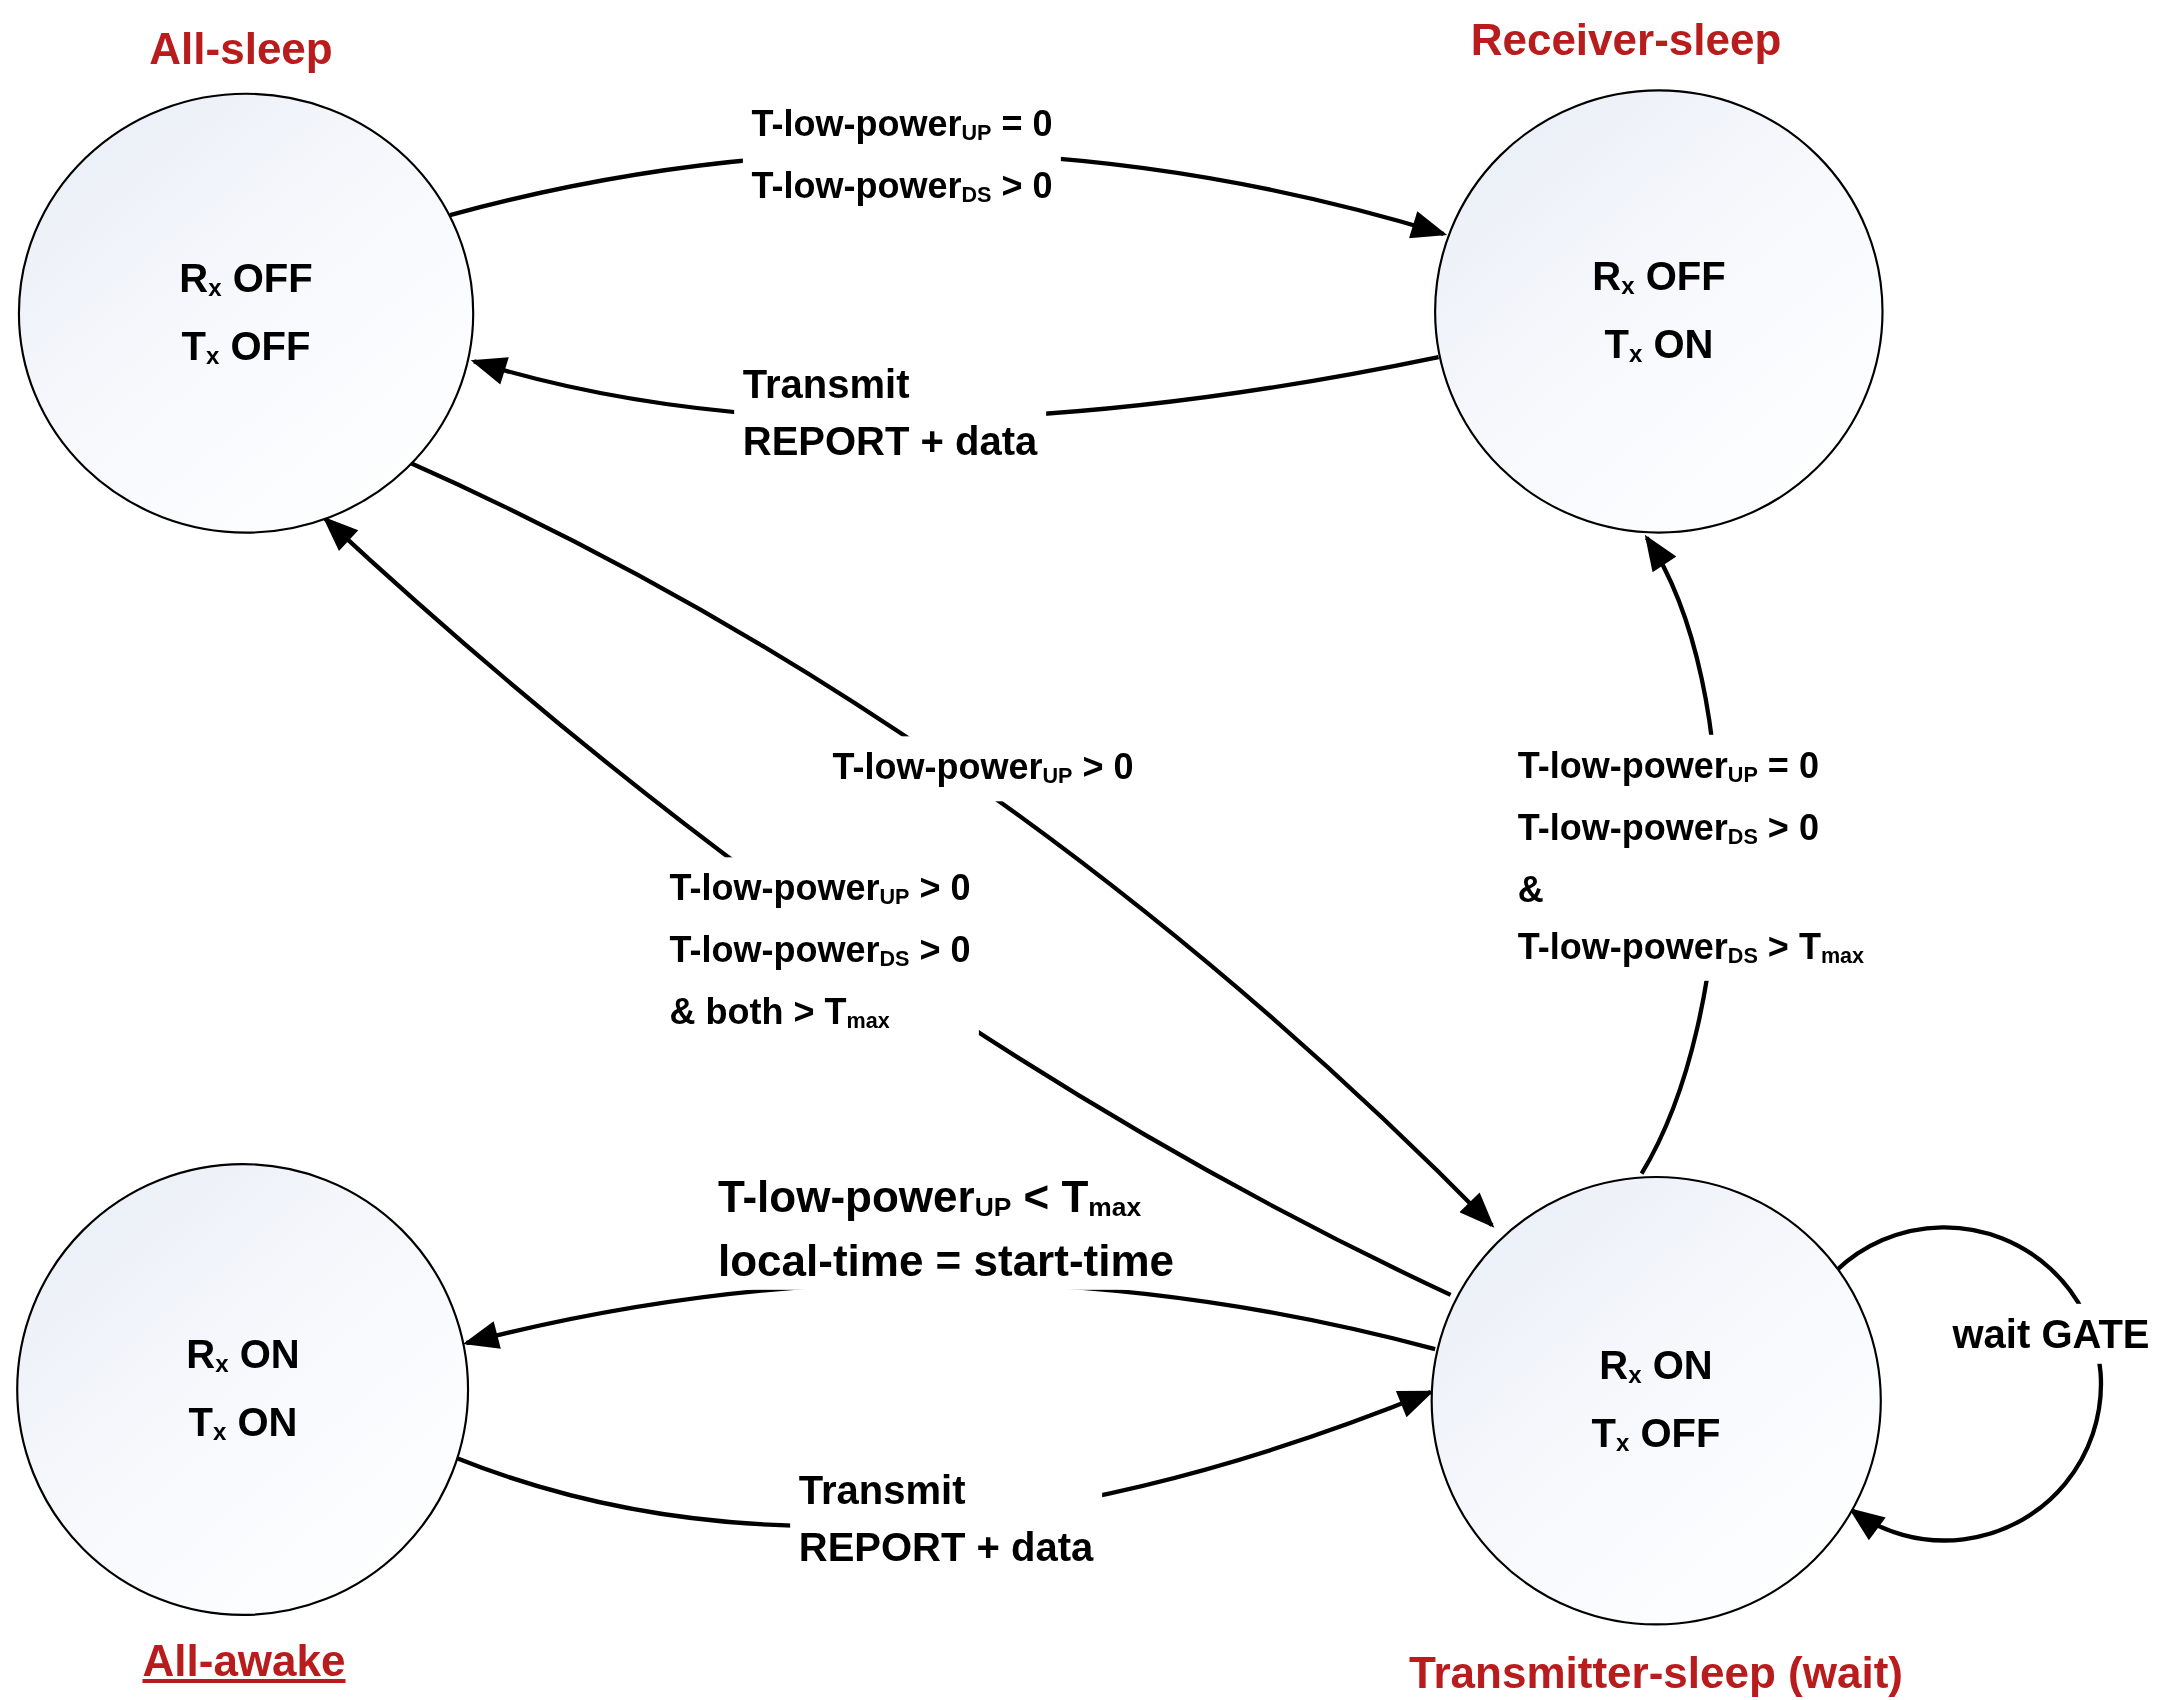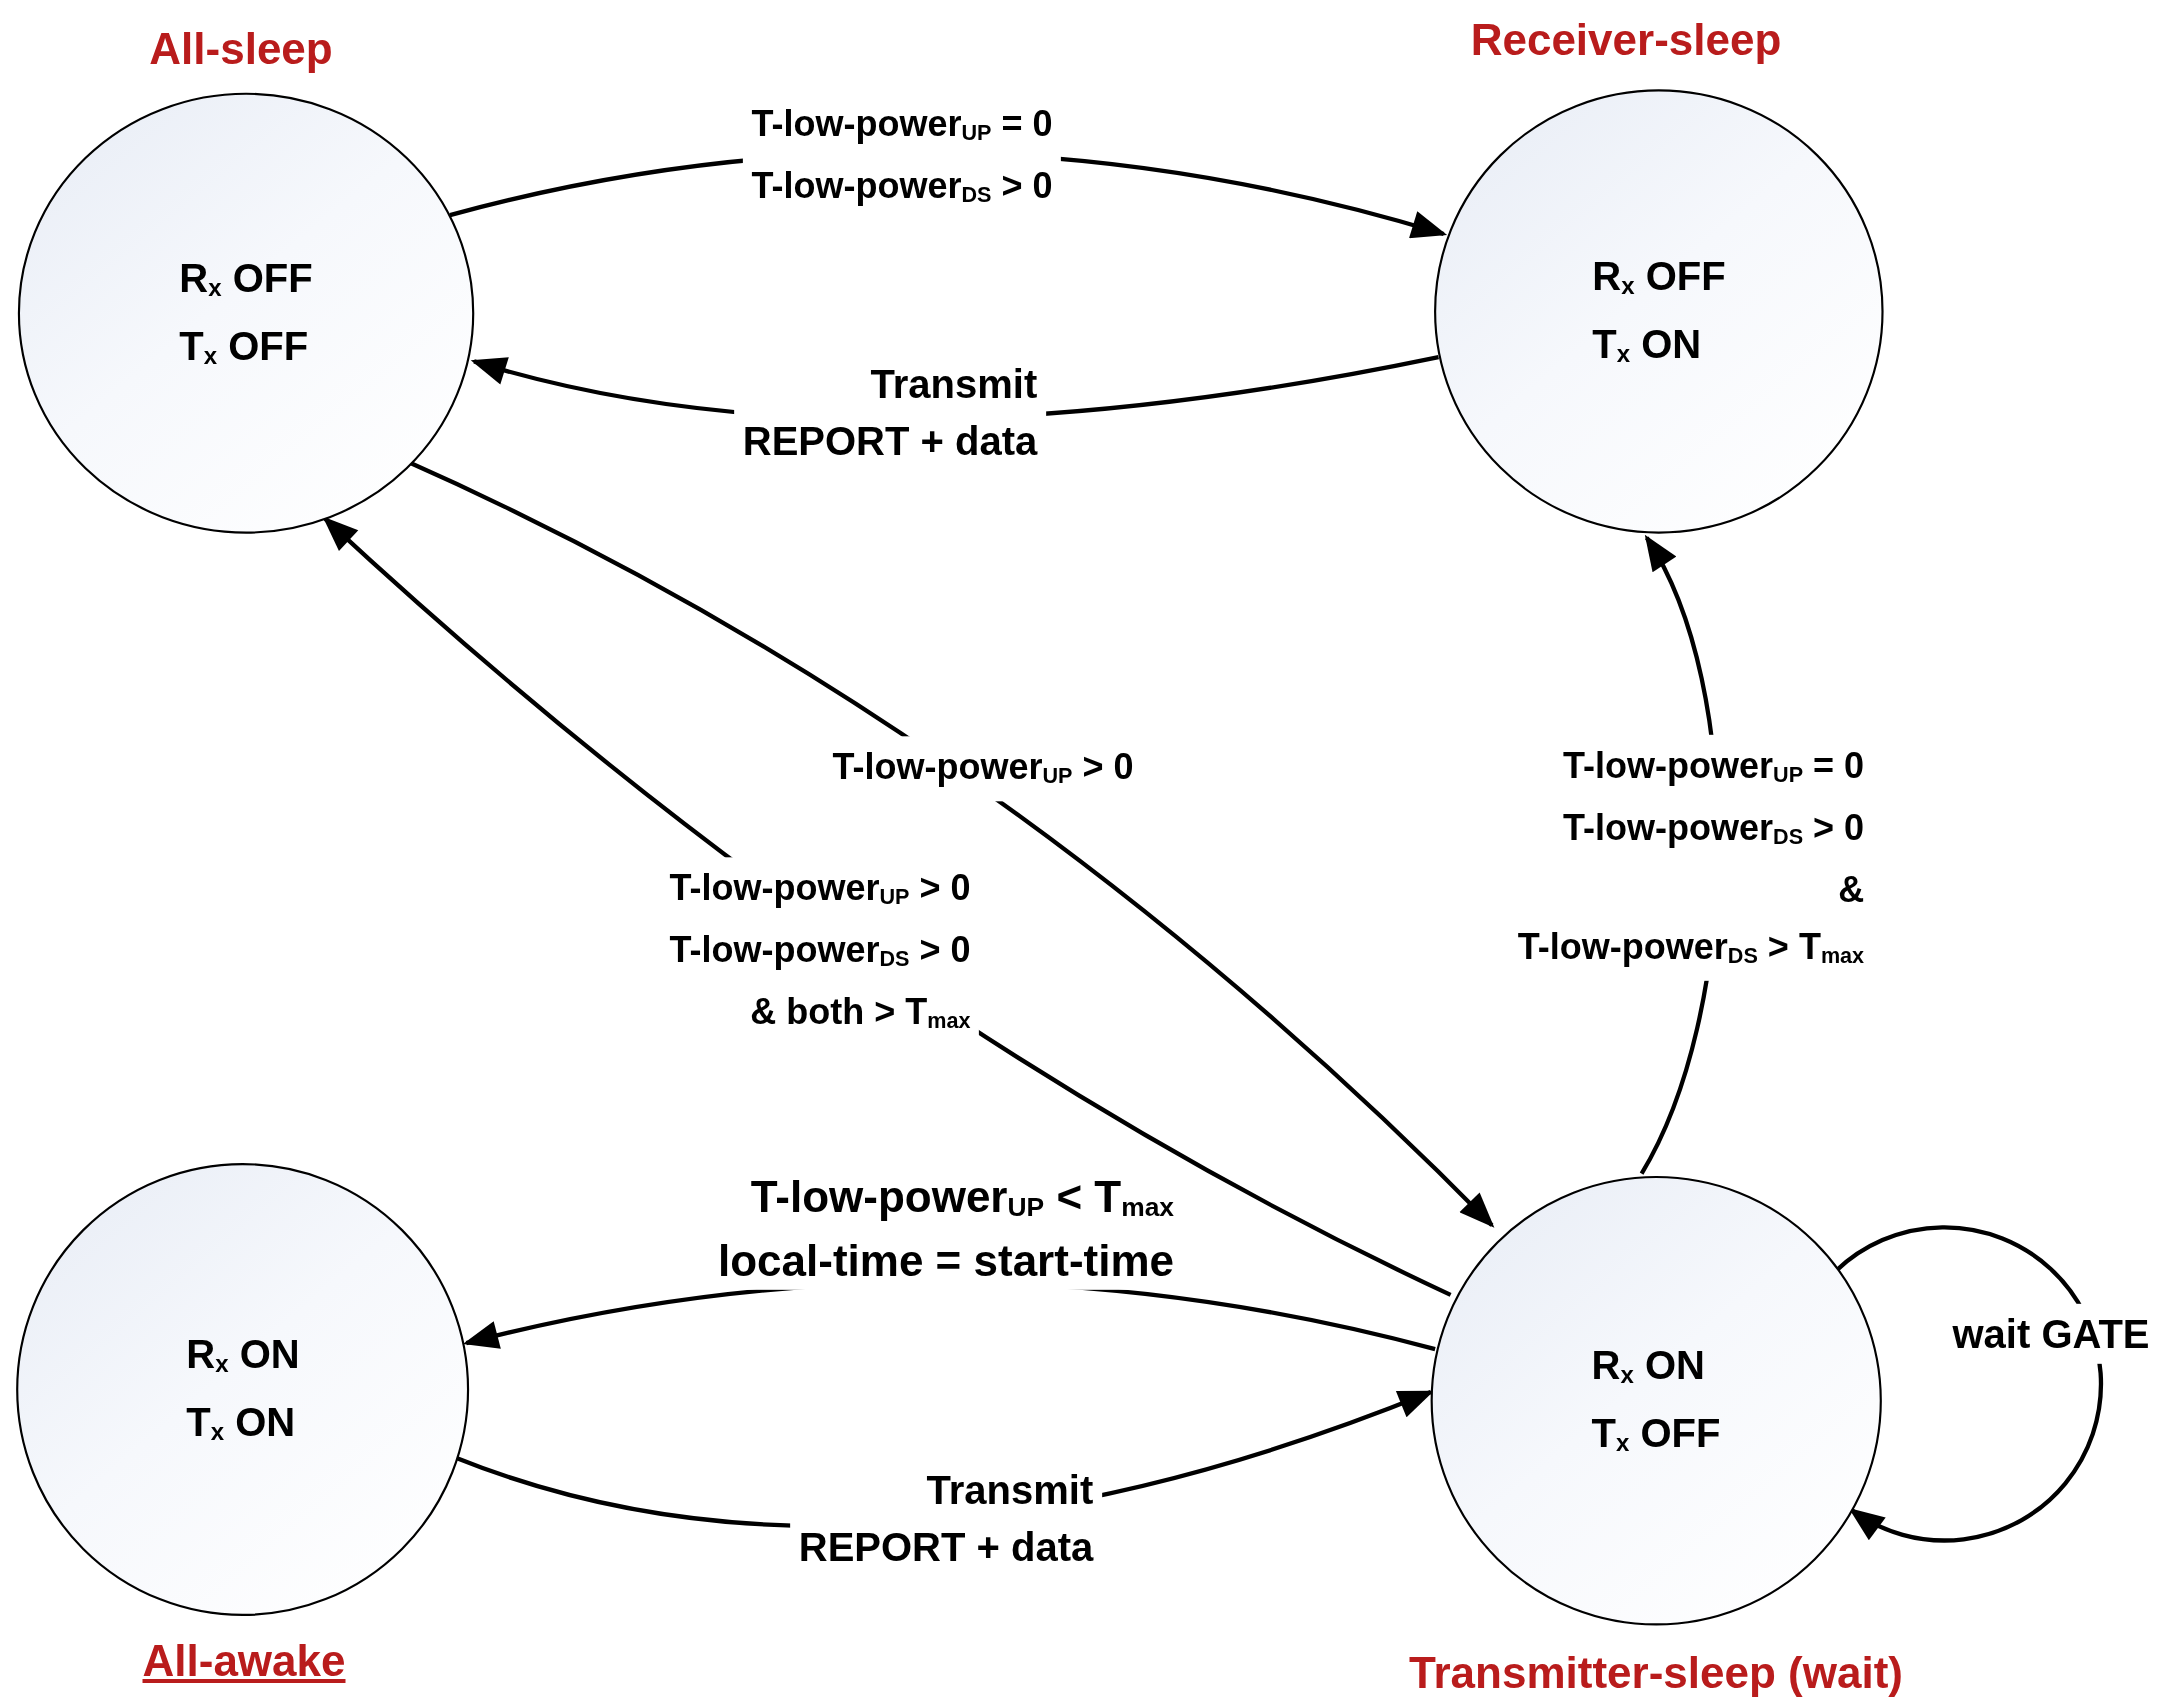--- a/index.html
+++ b/index.html
@@ -12,33 +12,33 @@
   }
   #edge-layer{position:absolute;left:0;top:0;width:2163px;height:1701px;}
   .lbl{
     position:absolute;
     transform:translate(-50%,-50%);
     background:#ffffff;
     font-weight:700;
     font-size:36px;
     line-height:57px;
     white-space:nowrap;
-    text-align:right;
+    text-align:left;
     padding:1.7px 8.6px;
     color:#000;
   }
   .lbl.big{font-size:40px;}
   .node-text{
     position:absolute;
     transform:translate(-50%,-50%);
     font-weight:700;
     font-size:40px;
     line-height:62px;
     white-space:nowrap;
-    text-align:left;
+    text-align:center;
     color:#000;
   }
   .state-title{
     position:absolute;
     transform:translate(-50%,-50%);
     font-weight:700;
     font-size:44px;
     white-space:nowrap;
     color:#b91c1c;
   }

